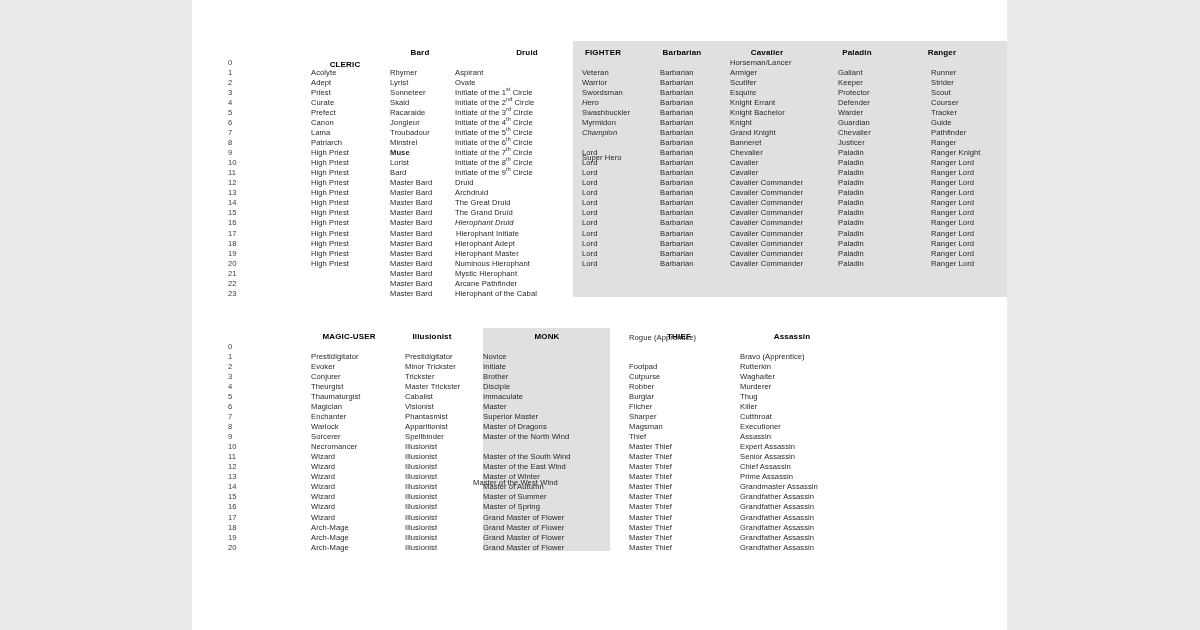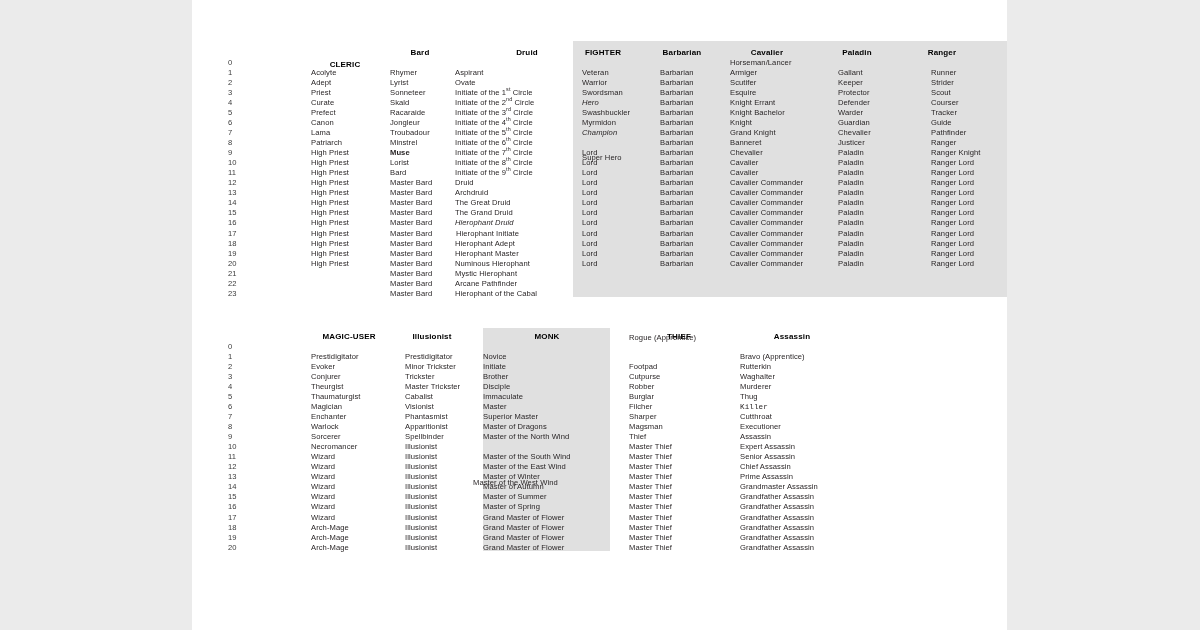--- a/index.html
+++ b/index.html
@@ -383,21 +383,21 @@
         <div class="cell" style="left: 437px; top: 512.51px;">Master Thief</div>
         <div class="cell" style="left: 437px; top: 522.54px;">Master Thief</div>
         <div class="cell" style="left: 437px; top: 532.57px;">Master Thief</div>
         <div class="cell" style="left: 437px; top: 542.6px;">Master Thief</div>
         <div class="hdr center" style="left: 530px; top: 332px; width: 140px;">Assassin</div>
         <div class="cell" style="left: 548px; top: 352.03px;">Bravo (Apprentice)</div>
         <div class="cell" style="left: 548px; top: 362.06px;">Rutterkin</div>
         <div class="cell" style="left: 548px; top: 372.09px;">Waghalter</div>
         <div class="cell" style="left: 548px; top: 382.12px;">Murderer</div>
         <div class="cell" style="left: 548px; top: 392.15px;">Thug</div>
-        <div class="cell" style="left: 548px; top: 402.18px; font-family: Liberation Mono, monospace;">Killer</div>
+        <div class="cell" style="left: 548px; top: 402.18px;">Killer</div>
         <div class="cell" style="left: 548px; top: 412.21px;">Cutthroat</div>
         <div class="cell" style="left: 548px; top: 422.24px;">Executioner</div>
         <div class="cell" style="left: 548px; top: 432.27px;">Assassin</div>
         <div class="cell" style="left: 548px; top: 442.3px;">Expert Assassin</div>
         <div class="cell" style="left: 548px; top: 452.33px;">Senior Assassin</div>
         <div class="cell" style="left: 548px; top: 462.36px;">Chief Assassin</div>
         <div class="cell" style="left: 548px; top: 472.39px;">Prime Assassin</div>
         <div class="cell" style="left: 548px; top: 482.42px;">Grandmaster Assassin</div>
         <div class="cell" style="left: 548px; top: 492.45px;">Grandfather Assassin</div>
         <div class="cell" style="left: 548px; top: 502.48px;">Grandfather Assassin</div>

